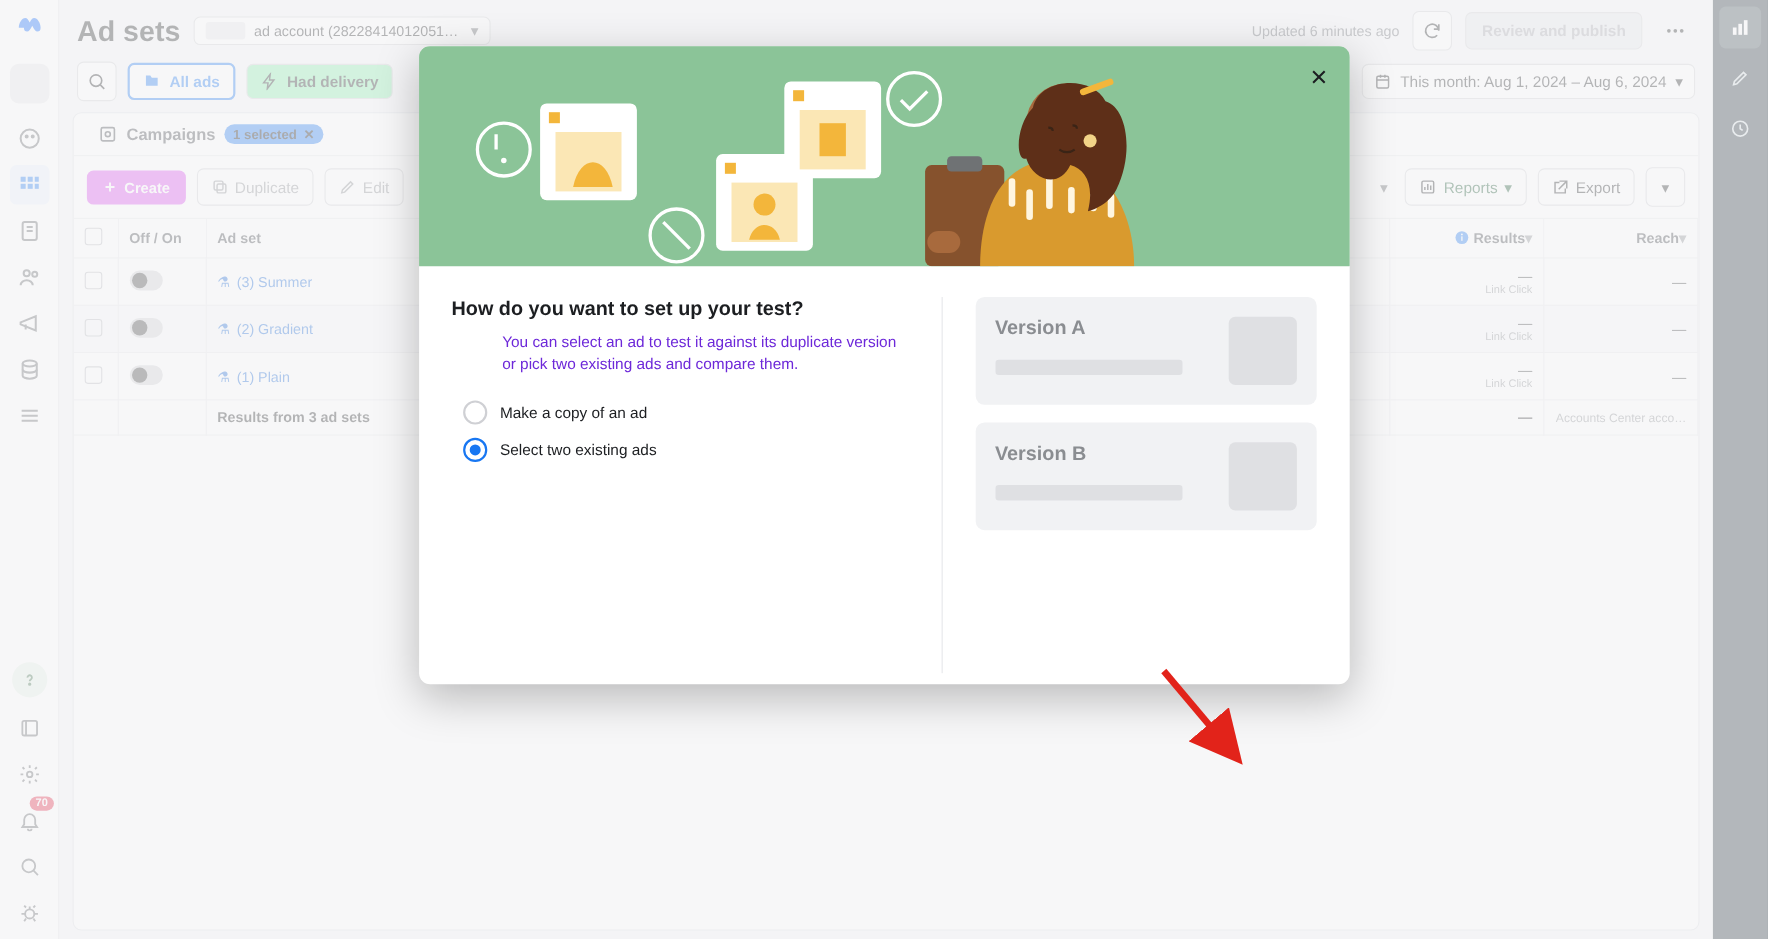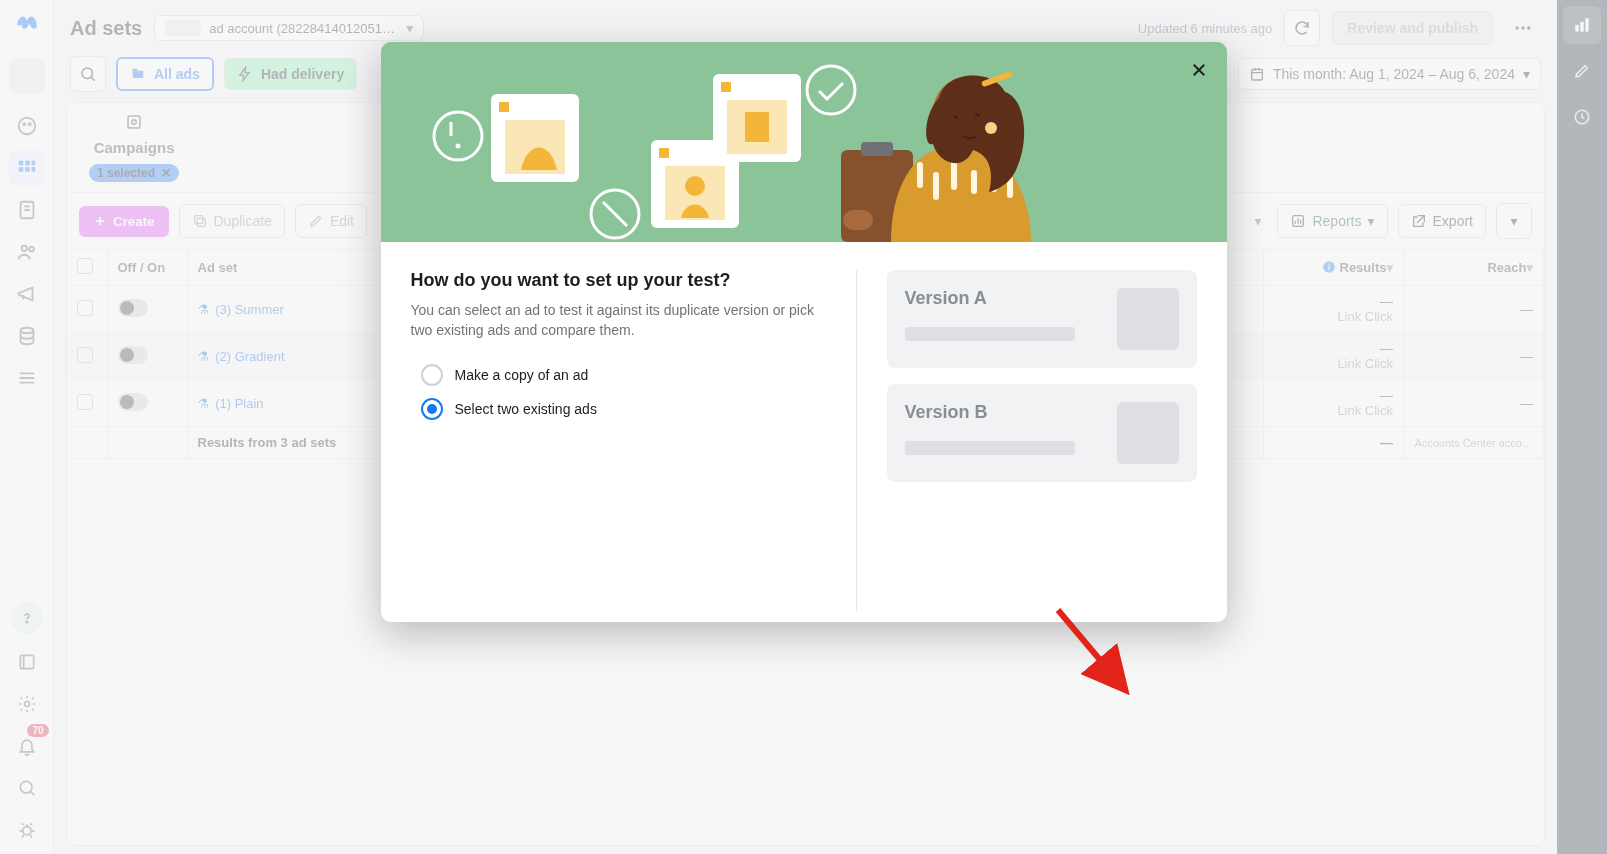--- a/index.html
+++ b/index.html
@@ -19,21 +19,21 @@
 
 .right-rail { position: absolute; right: 0; top: 0; width: 50px; height: 100%; background: #1c2b33; display: flex; flex-direction: column; align-items: center; padding-top: 6px; }
 .right-rail .r-icon { width: 38px; height: 38px; display: flex; align-items: center; justify-content: center; border-radius: 6px; margin-bottom: 8px; color: #cfd9de; cursor: pointer; }
 .right-rail .r-icon.active { background: #3a4a53; color: #fff; }
 
 
 .main { position: absolute; left: 54px; right: 50px; top: 0; bottom: 0; background: #f5f6f7; }
 
 
 .header { display: flex; align-items: center; padding: 10px 16px; gap: 12px; }
-.header h1 { font-size: 20px; font-weight: 700; }
+.header h1 { font-size: 26px; font-weight: 700; }
 .acct-select { display: flex; align-items: center; background: #fff; border: 1px solid #cfd0d4; border-radius: 6px; padding: 4px 10px; gap: 8px; min-width: 270px; }
 .acct-select .blank { width: 36px; height: 16px; background: #e8e8ea; border-radius: 3px; }
 .acct-select .txt { font-size: 13px; color: #1c1e21; flex: 1; white-space: nowrap; overflow: hidden; text-overflow: ellipsis; }
 .acct-select .chev { color: #5e6165; }
 .header .grow { flex: 1; }
 .updated { font-size: 13px; color: #656870; }
 .icon-btn { width: 36px; height: 36px; border: 1px solid #cfd0d4; border-radius: 6px; background: #fff; display: flex; align-items: center; justify-content: center; cursor: pointer; }
 .btn { border: 1px solid #cfd0d4; border-radius: 6px; background: #e5e6eb; padding: 8px 14px; font-size: 14px; font-weight: 600; cursor: pointer; display: inline-flex; align-items: center; gap: 6px; }
 .btn.disabled { color: #a4a6ac; background: #e5e6eb; }
 
@@ -42,21 +42,21 @@
 .chip { display: inline-flex; align-items: center; gap: 8px; border: 1px solid #cfd0d4; border-radius: 6px; padding: 7px 12px; background: #86efac; font-size: 14px; font-weight: 600; cursor: pointer; }
 .chip.primary { border: 2px solid #1877f2; color: #1877f2; background: #fff; }
 .filter-row .grow { flex: 1; }
 .date-pick { display: inline-flex; align-items: center; gap: 8px; border: 1px solid #cfd0d4; border-radius: 6px; padding: 7px 10px; background: #fff; font-size: 14px; }
 
 
 .panel { margin: 0 12px 12px; background: #fff; border: 1px solid #dcdee3; border-radius: 8px; overflow: hidden; height: calc(100% - 110px); display:flex; flex-direction:column; }
 
 
 .tabs { display: flex; align-items: center; border-bottom: 1px solid #e6e7ea; padding: 0 8px; }
-.tab { display: inline-flex; align-items: center; gap: 8px; padding: 10px 14px; font-size: 15px; font-weight: 700; color: #3b3f44; cursor: pointer; flex-direction: column; }
+.tab { display: inline-flex; align-items: center; gap: 8px; padding: 10px 14px; font-size: 15px; font-weight: 700; color: #3b3f44; cursor: pointer; }
 .tab-pill { background: #1877f2; color: #000000; border-radius: 14px; font-size: 12px; padding: 2px 8px; display: inline-flex; align-items: center; gap: 6px; font-weight: 600; }
 .tab-pill .x { cursor: pointer; }
 
 
 .toolbar { display: flex; align-items: center; gap: 10px; padding: 10px 12px; border-bottom: 1px solid #e6e7ea; }
 .btn-green { background: #d946ef; color: #fff; border: none; border-radius: 6px; padding: 8px 14px; font-weight: 600; display: inline-flex; align-items: center; gap: 6px; cursor: pointer; }
 .btn-flat { background: #fff; border: 1px solid #cfd0d4; border-radius: 6px; padding: 8px 12px; font-size: 14px; display: inline-flex; align-items: center; gap: 6px; color: #8a8d91; cursor: default; }
 .toolbar .grow { flex: 1; }
 
 
@@ -64,35 +64,35 @@
 table { width: 100%; border-collapse: collapse; }
 th, td { border-right: 1px solid #e6e7ea; border-bottom: 1px solid #e6e7ea; padding: 8px 10px; text-align: left; font-size: 13px; }
 th { font-weight: 600; color: #3b3f44; background: #fff; position: sticky; top: 0; }
 th.col-results, td.col-results { text-align: right; }
 th.col-reach, td.col-reach { text-align: right; }
 .cbx { width: 16px; height: 16px; border: 1px solid #b7b9be; border-radius: 3px; display: inline-block; }
 .toggle { width: 30px; height: 18px; background: #cfd0d4; border-radius: 10px; position: relative; display: inline-block; }
 .toggle::after { content: ""; width: 14px; height: 14px; background: #333; border-radius: 50%; position: absolute; top: 2px; left: 2px; }
 .adset-link { color: #1466d6; font-weight: 400; display: inline-flex; align-items: center; gap: 6px; }
 .flask { color: #1466d6; }
-.subtle { color: #8a8d91; font-size: 13px; }
+.subtle { color: #8a8d91; font-size: 10px; }
 tfoot td { font-weight: 700; background: #fff; border-right: 1px solid #e6e7ea; }
 tfoot .ftnote { font-weight: 400; font-size: 11px; color: #8a8d91; }
 
 
 .overlay { position: absolute; inset: 0; background: rgba(244,244,245,0.7); }
 
 
 .modal { position: absolute; width: 846px; left: 50%; top: 42px; transform: translateX(-50%); background: #fff; border-radius: 10px; box-shadow: 0 12px 40px rgba(0,0,0,0.25); overflow: hidden; }
 .modal-hero { height: 200px; background: #8bc498; position: relative; overflow: hidden; }
 .modal-close { position: absolute; right: 12px; top: 12px; width: 32px; height: 32px; cursor: pointer; color: #1c1e21; display: flex; align-items: center; justify-content: center; z-index: 3; }
 .modal-body { display: flex; padding: 28px 30px 10px; gap: 30px; min-height: 380px; }
 .mb-left { flex: 1; border-right: 1px solid #e6e7ea; padding-right: 26px; }
 .mb-left h2 { font-size: 18px; font-weight: 700; margin-bottom: 10px; }
-.mb-left p { font-size: 14px; color: #737373; margin-bottom: 18px; line-height: 1.4; }
+.mb-left p { font-size: 14px; color: #6d28d9; margin-bottom: 18px; line-height: 1.4; margin-left: 46px; }
 .radio-row { display: flex; align-items: center; gap: 12px; padding: 6px 0 6px 10px; font-size: 14px; cursor: pointer; }
 .radio-outer { width: 22px; height: 22px; border: 2px solid #cfd0d4; border-radius: 50%; display: inline-flex; align-items: center; justify-content: center; }
 .radio-outer.sel { border-color: #1877f2; }
 .radio-inner { width: 10px; height: 10px; background: #1877f2; border-radius: 50%; }
 .mb-right { width: 310px; display: flex; flex-direction: column; gap: 16px; }
 .ver-card { background: #f1f2f4; border-radius: 8px; padding: 18px; display: flex; gap: 14px; align-items: flex-start; }
 .ver-card .vc-main { flex: 1; }
 .ver-card h3 { font-size: 18px; font-weight: 700; color: #8a8d91; margin-bottom: 18px; }
 .skel-line { height: 14px; background: #dfe0e3; border-radius: 3px; }
 .skel-box { width: 62px; height: 62px; background: #dfe0e3; border-radius: 6px; }

